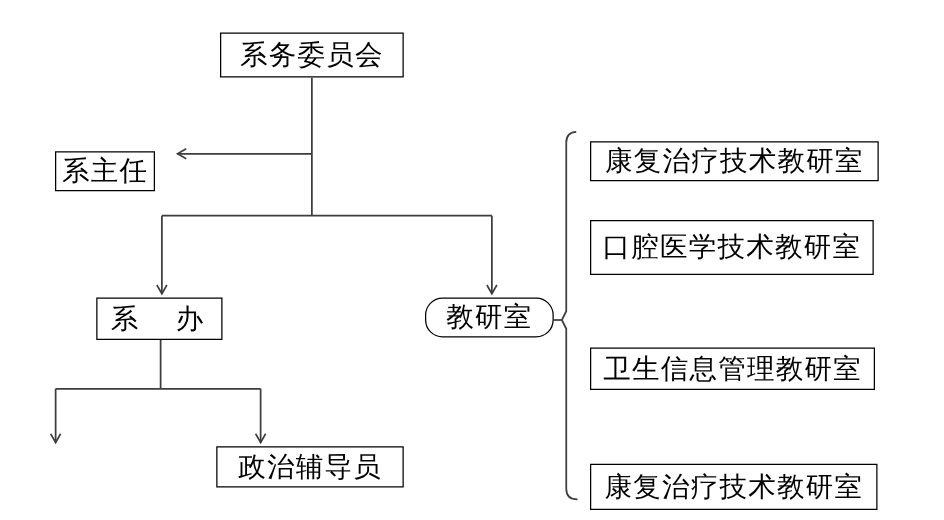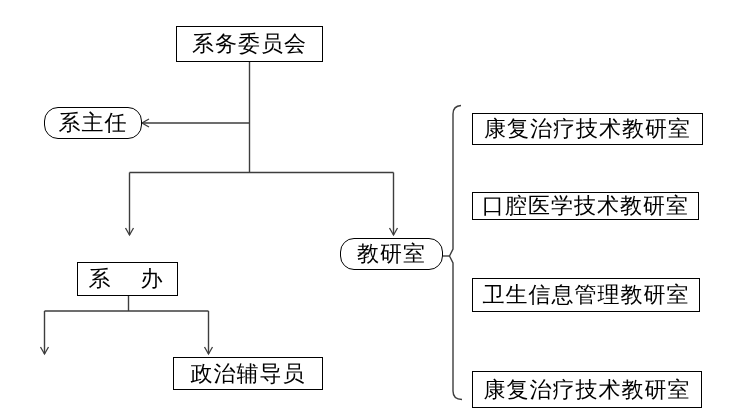--- a/index.html
+++ b/index.html
@@ -31,31 +31,30 @@
     display: flex;
     align-items: center;
     justify-content: center;
     font-size: 22px;
     letter-spacing: 1px;
     white-space: nowrap;
     line-height: 1;
   }
   .box.wide-gap {
     letter-spacing: 4px;
-    margin-top: 24px;
   }
   
   .n-committee  { left: 176px; top: 26px;  width: 147px; height: 36px; }
-  .n-director   { left: 44px;  top: 107px; width: 98px;  height: 32px; border-radius: 14px; }
+  .n-director   { left: 44px;  top: 121px; width: 80px;  height: 32px; }
   .n-office     { left: 77px;  top: 238px; width: 101px; height: 34px; }
   .n-teaching   { left: 340px; top: 238px; width: 103px; height: 32px; border-radius: 14px; }
   .n-secretary  { left: 3px;   top: 357px; width: 120px; height: 33px; }
   .n-counselor  { left: 149px; top: 357px; width: 150px; height: 33px; margin-left: 24px; }
   .n-room-0     { left: 472px; top: 113px; width: 231px; height: 32px; }
-  .n-room-1     { left: 472px; top: 192px; width: 227px; height: 28px; }
+  .n-room-1     { left: 472px; top: 176px; width: 227px; height: 44px; }
   .n-room-2     { left: 472px; top: 278px; width: 228px; height: 34px; }
   .n-room-3     { left: 472px; top: 371px; width: 230px; height: 37px; }
 </style>
 </head>
 <body>
 
 <div class="canvas">
 
   <svg class="connectors" viewBox="0 0 755 416" xmlns="http://www.w3.org/2000/svg">
     <defs>

